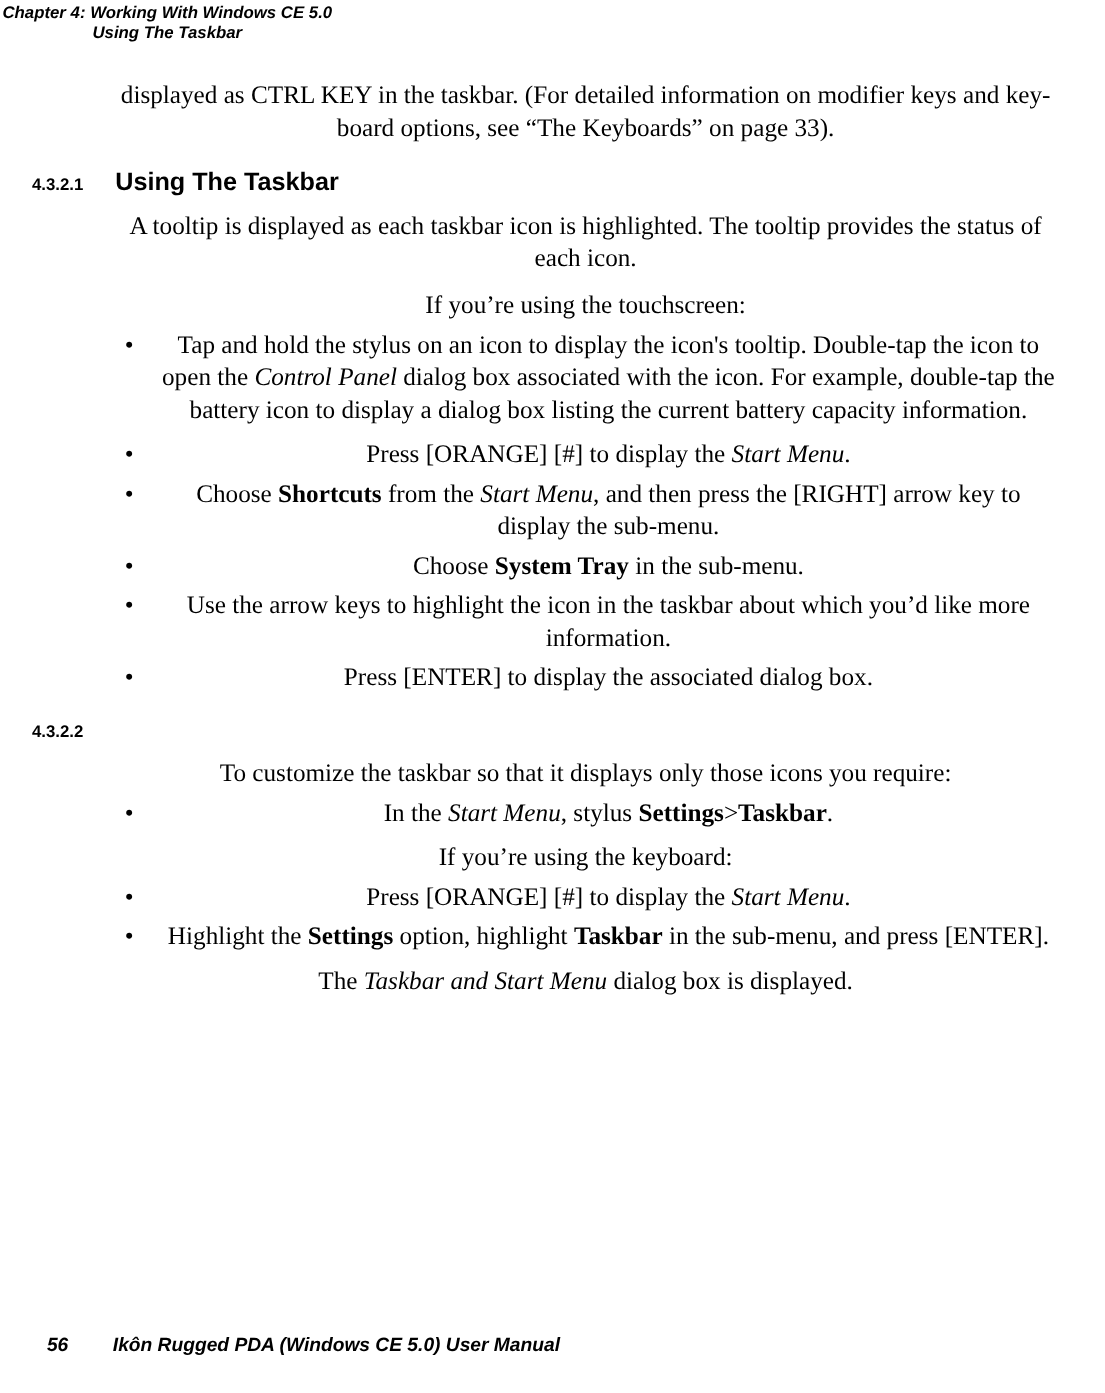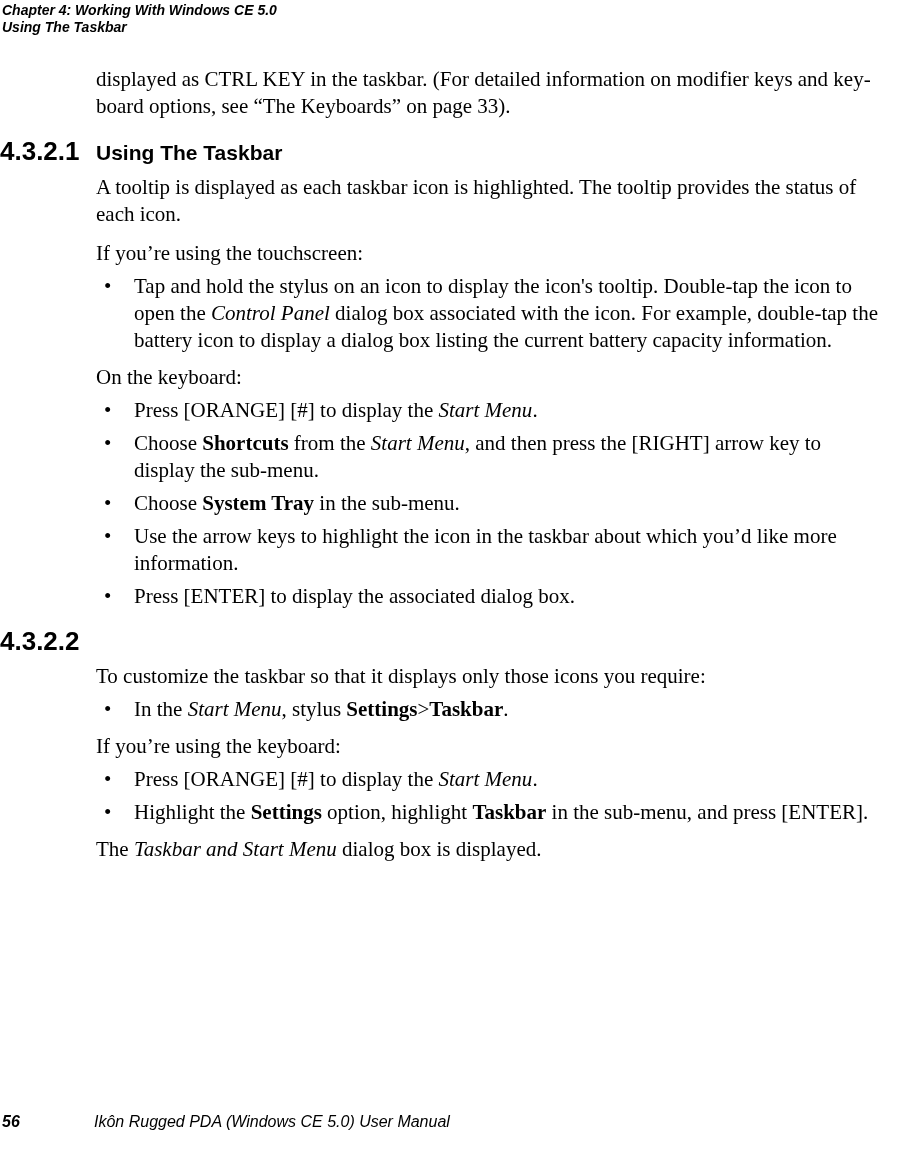--- a/index.html
+++ b/index.html
@@ -10,20 +10,21 @@
     width: 921px;
     height: 1161px;
     font-family: "Times New Roman", Times, serif;
     color: #000;
   }
   .page {
     position: relative;
     width: 890px;
     height: 1161px;
     box-sizing: border-box;
+    text-align: center;
   }
   .header {
     position: absolute;
     top: 2px;
     left: 2px;
     font-family: "Trebuchet MS", "Segoe UI", Verdana, sans-serif;
     font-style: italic;
     font-weight: 600;
     font-size: 14px;
     line-height: 17px;
@@ -43,21 +44,21 @@
     display: flex;
     align-items: baseline;
     margin-top: 18px;
     margin-bottom: 8px;
     font-family: "Trebuchet MS", "Segoe UI", Verdana, sans-serif;
     font-weight: 700;
   }
   .sec-num {
     width: 96px;
     margin-left: -96px;
-    font-size: 26px;
+    font-size: 14px;
   }
   .sec-title {
     font-size: 21px;
   }
   ul.bullets {
     list-style: none;
     padding: 0;
     margin: 0 0 10px 0;
   }
   ul.bullets > li {
@@ -81,21 +82,21 @@
     left: 2px;
     font-family: "Trebuchet MS", "Segoe UI", Verdana, sans-serif;
     font-style: italic;
     font-size: 16px;
   }
   .footer .pagenum {
     font-weight: 700;
     display: inline-block;
     width: 92px;
   }
-  .footer .booktitle { font-weight: 400; }
+  .footer .booktitle { font-weight: 700; }
 </style>
 </head>
 <body>
 <div class="page">
 
   <div class="header">
     <div>Chapter 4:  Working With Windows CE 5.0</div>
     <div class="line2">Using The Taskbar</div>
   </div>
 
@@ -113,21 +114,20 @@
 
     <div class="para">A tooltip is displayed as each taskbar icon is highlighted. The tooltip provides the status of each icon.</div>
     <div class="para" style="margin-bottom:6px">If you’re using the touchscreen:</div>
 
     <ul class="bullets">
       <li>
         <span>Tap and hold the stylus on an icon to display the icon's tooltip. Double-tap the icon to open the </span><span class="italic">Control Panel</span><span> dialog box associated with the icon. For example, double-tap the battery icon to display a dialog box listing the current battery capacity information.</span>
       </li>
     </ul>
 
-    <div class="para" style="margin-bottom:6px">On the keyboard:</div>
 
     <ul class="bullets">
       <li>
         <span>Press [ORANGE] [#] to display the </span><span class="italic">Start Menu</span><span>.</span>
       </li>
       <li>
         <span>Choose </span><span class="bold">Shortcuts</span><span> from the </span><span class="italic">Start Menu</span><span>, and then press the [RIGHT] arrow key to display the sub-menu.</span>
       </li>
       <li>
         <span>Choose </span><span class="bold">System Tray</span><span> in the sub-menu.</span>

